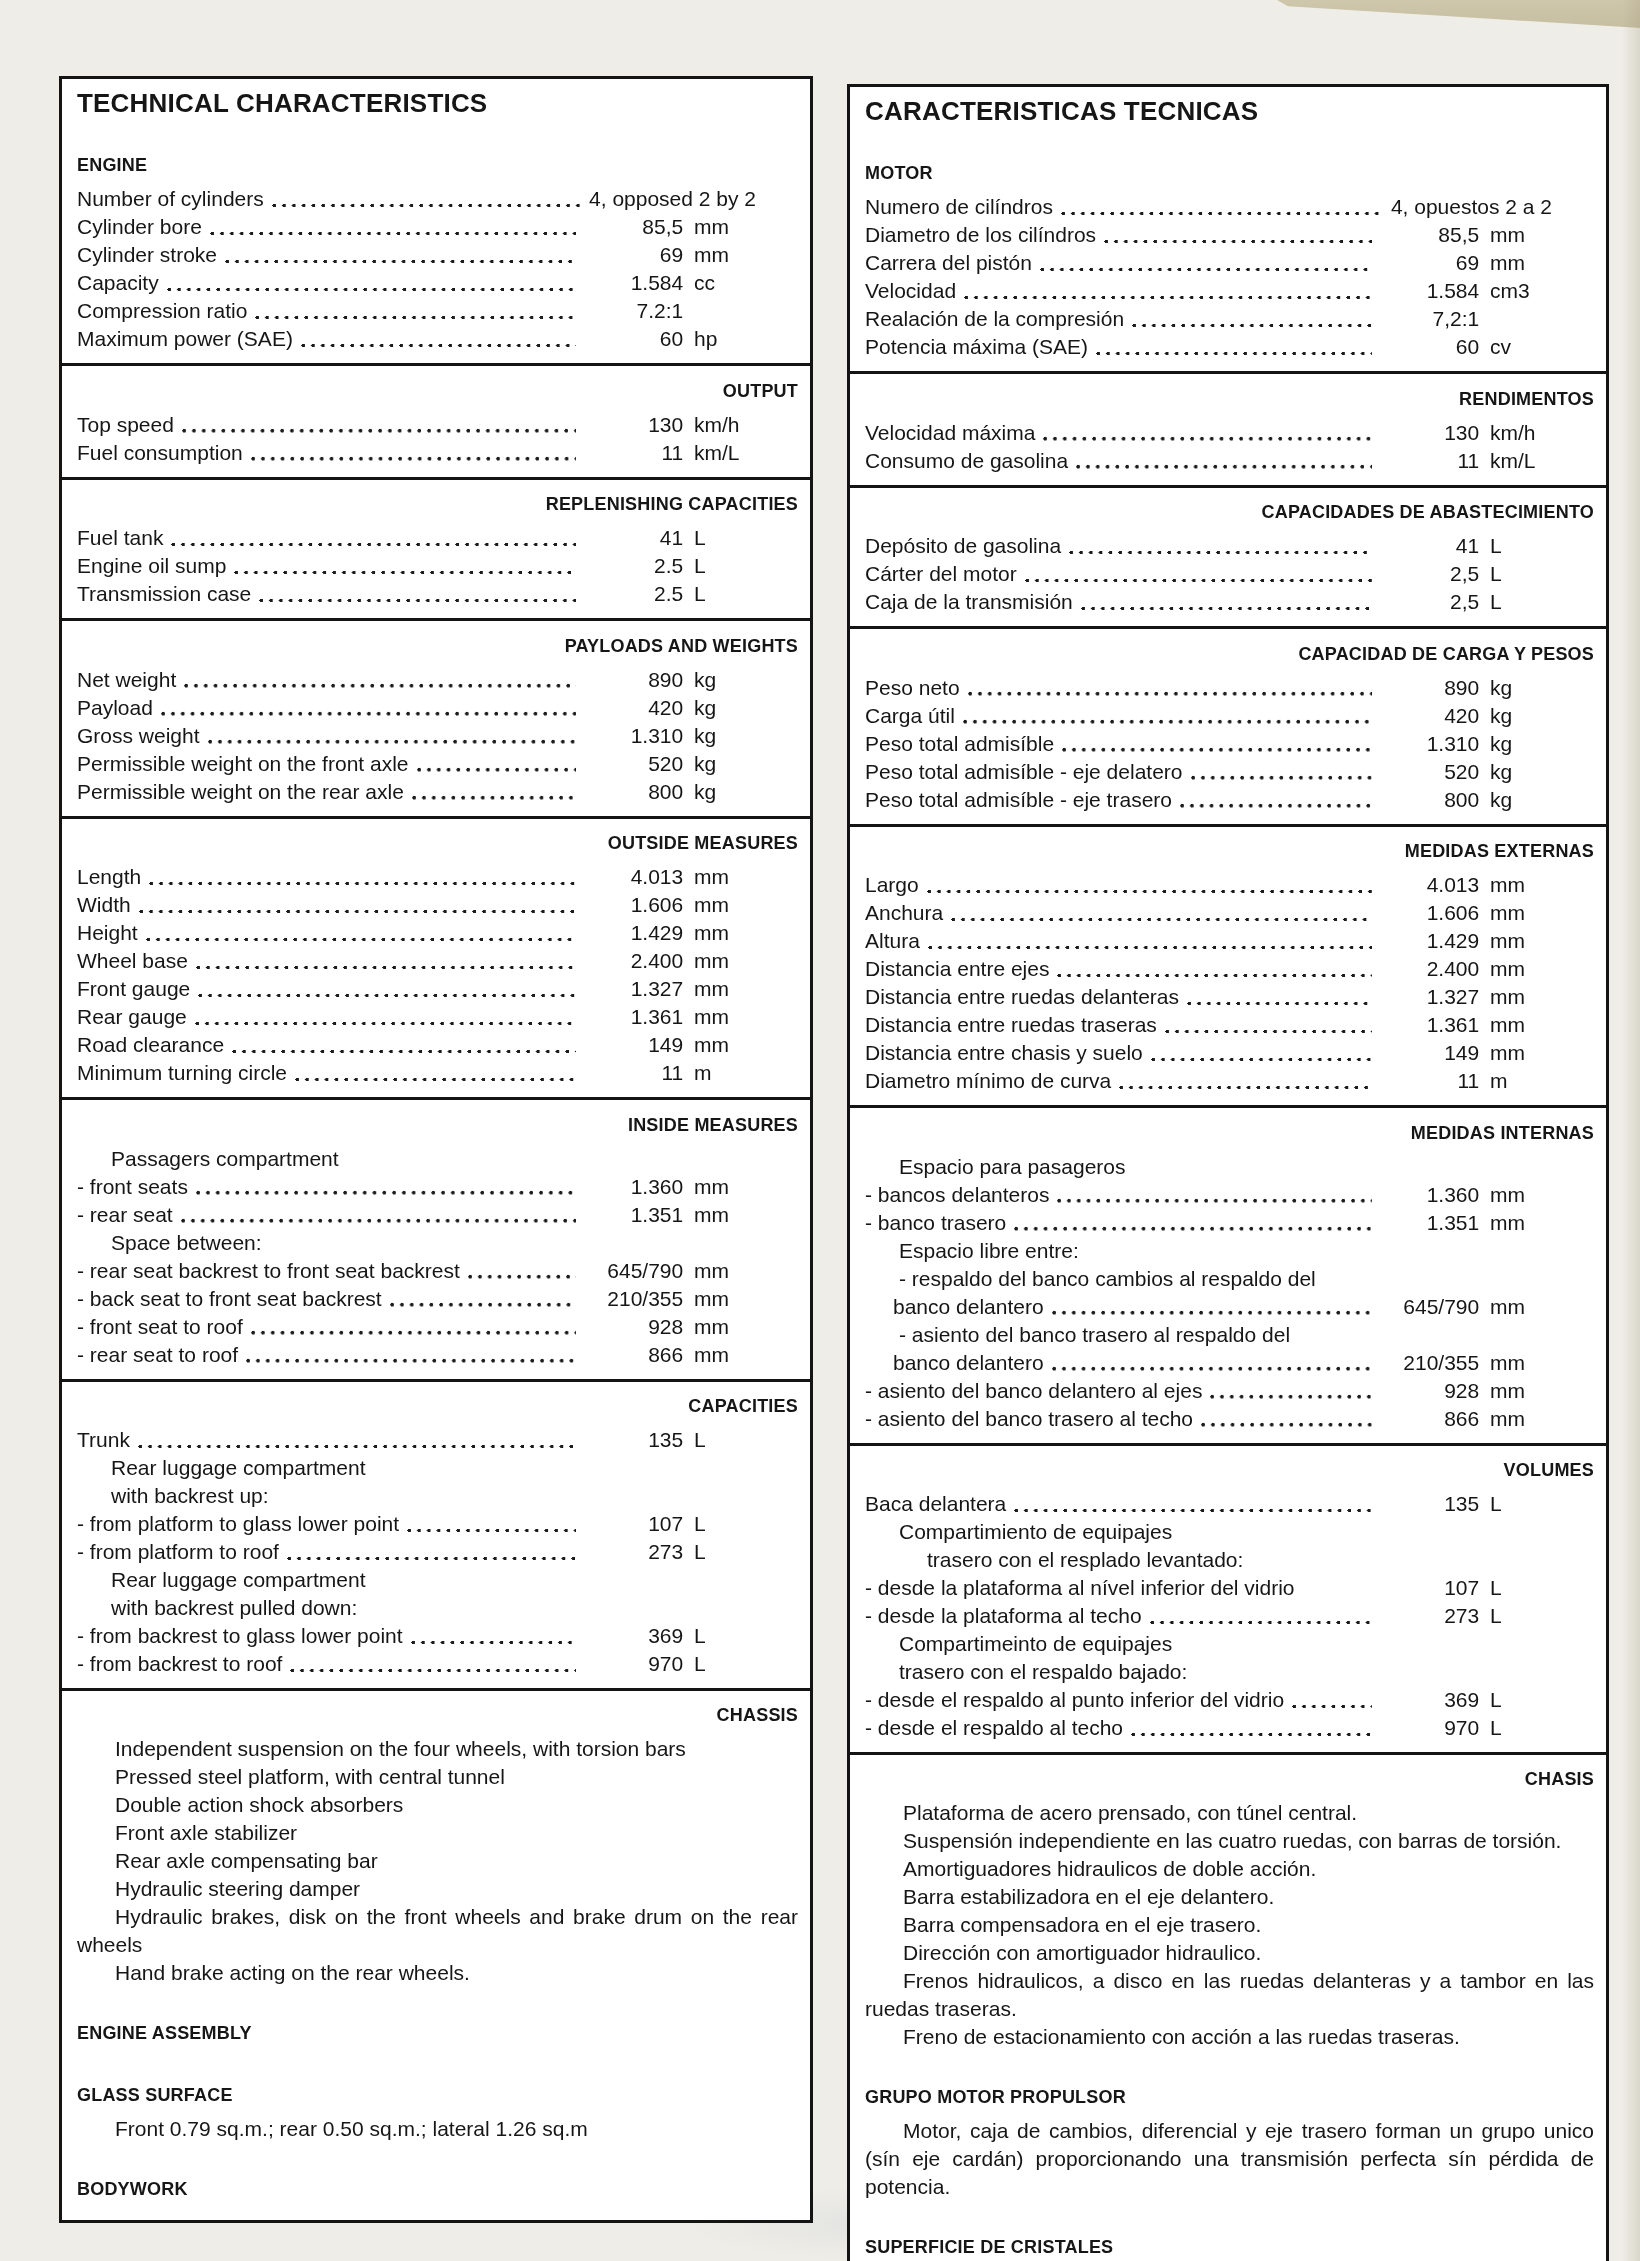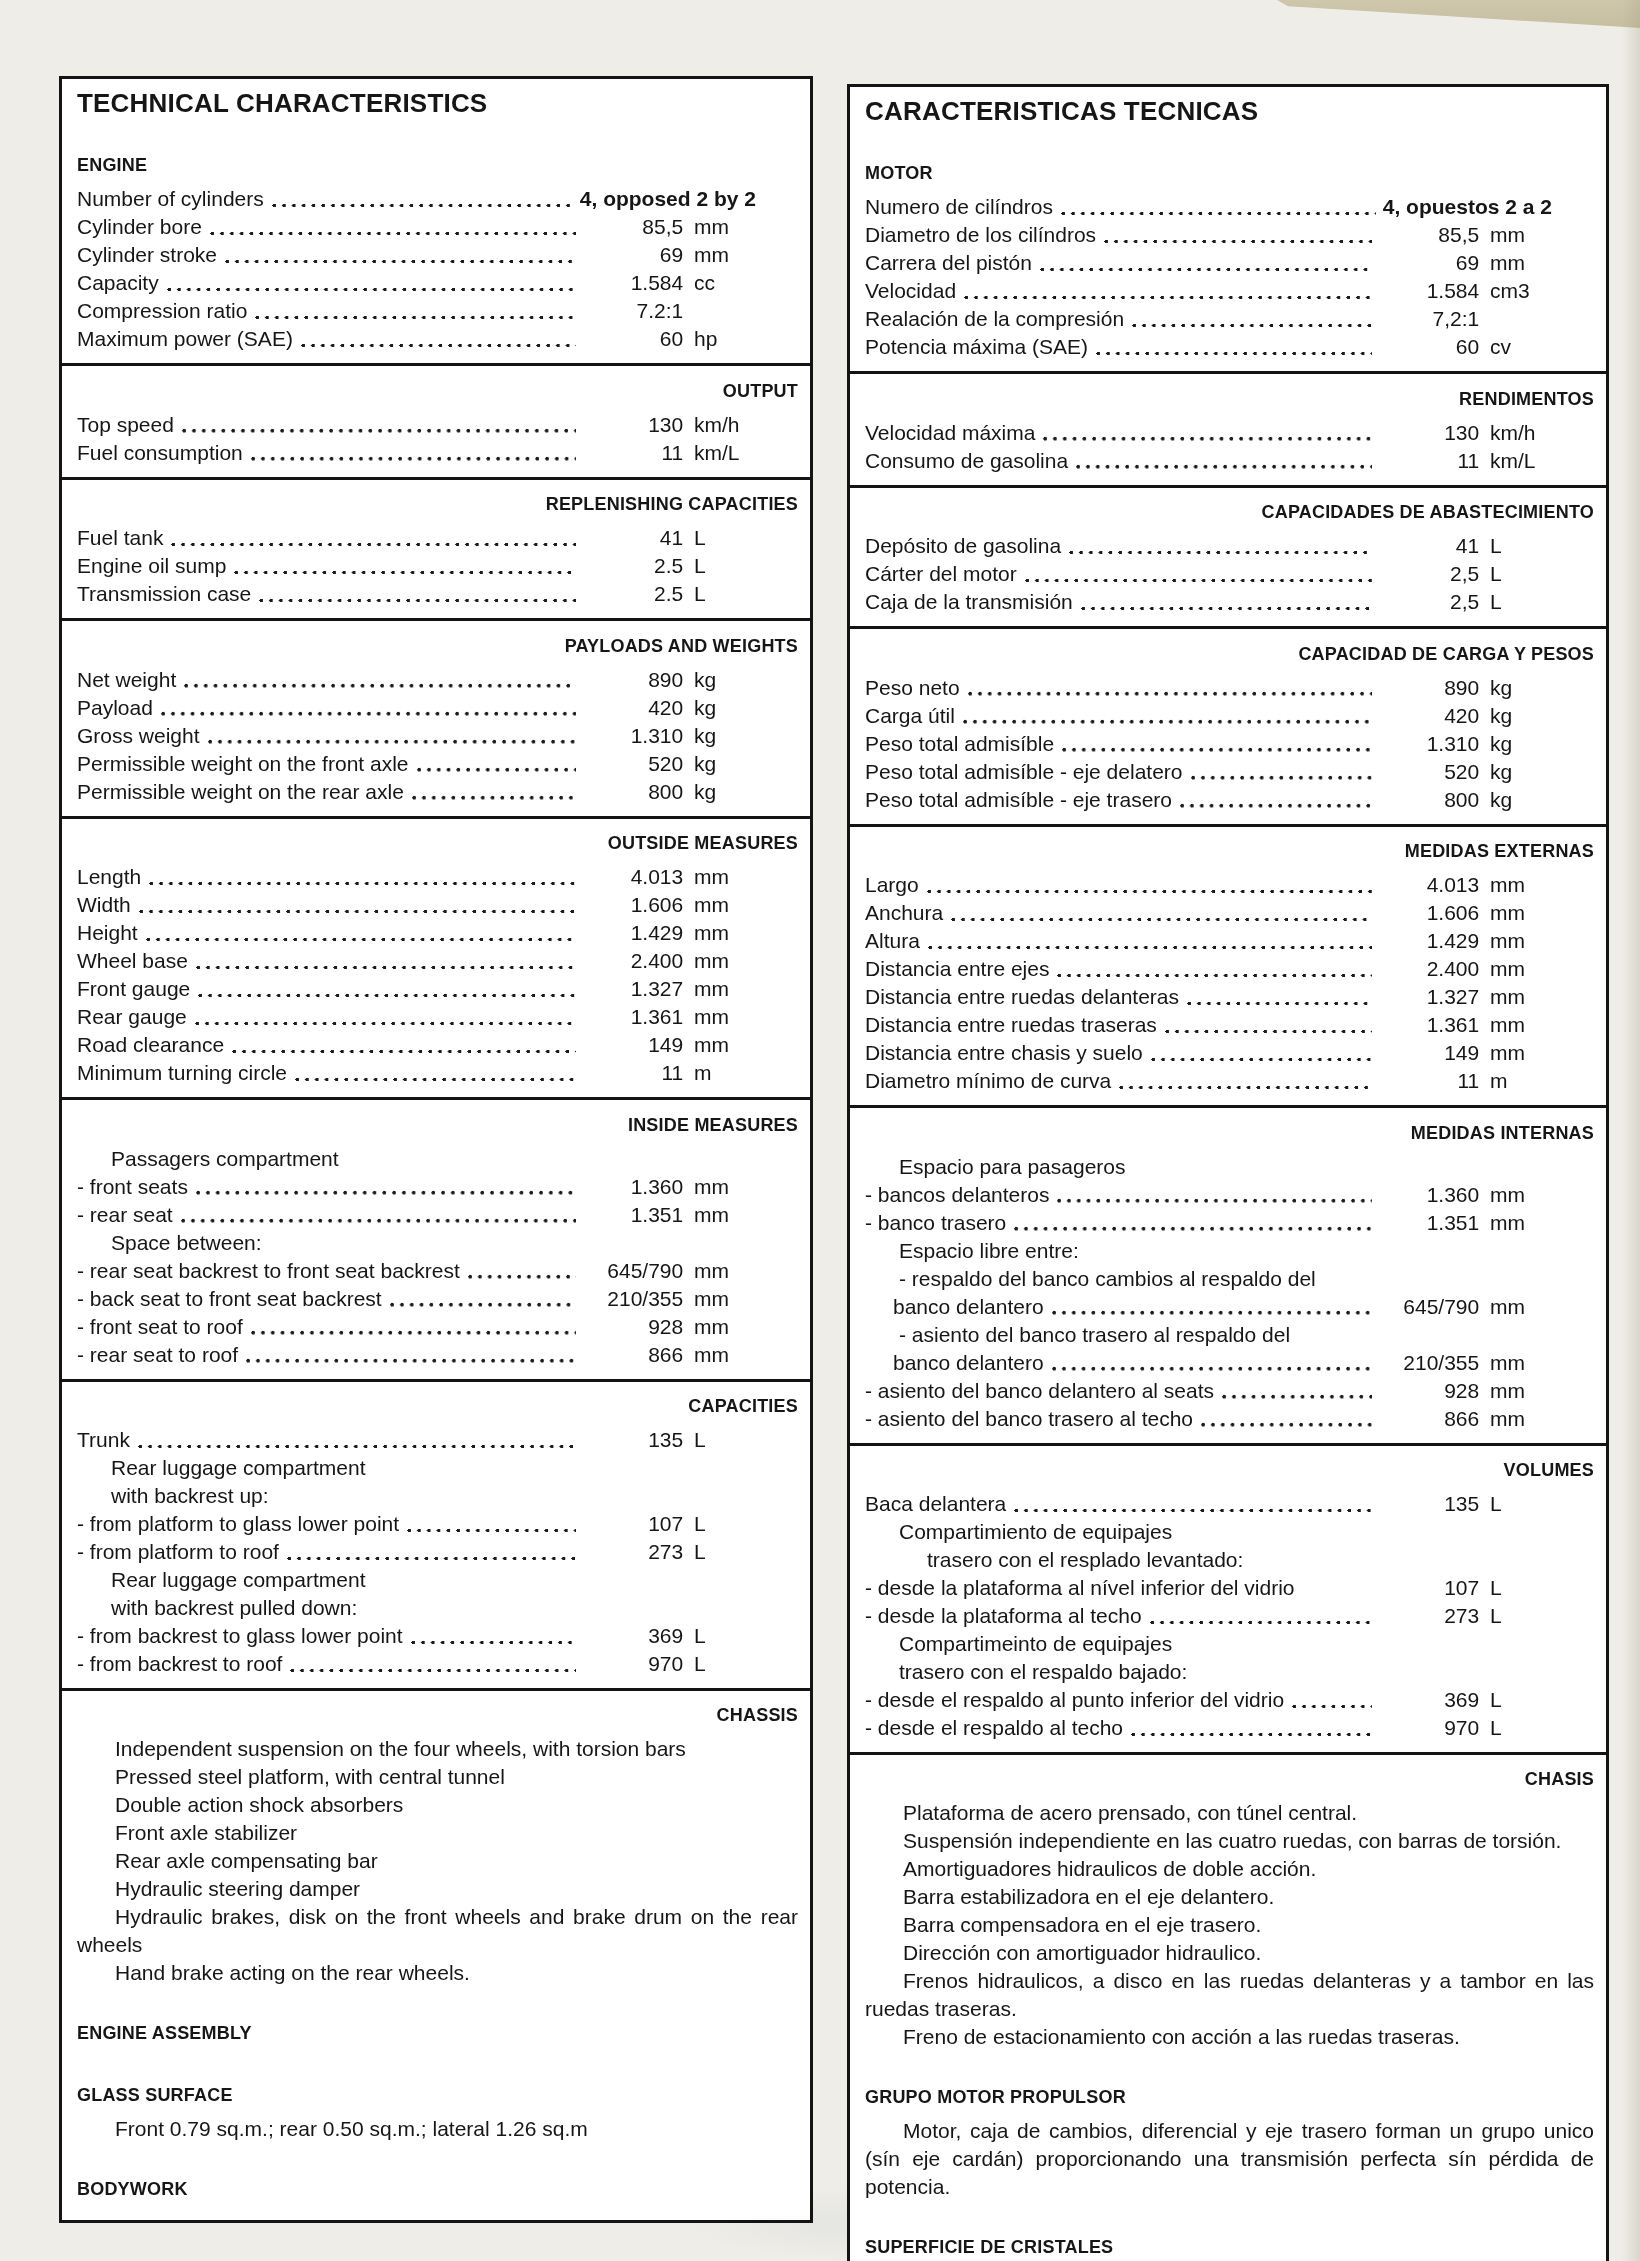--- a/index.html
+++ b/index.html
@@ -53,21 +53,21 @@
   }
   .trow.indent{padding-left:28px;}
   .label{white-space:normal;}
   .leader{
     flex:1 1 16px;min-width:16px;height:5.4px;align-self:flex-end;
     margin:0 6.7px 4.7px 8px;
     background-image:radial-gradient(circle at 2.2px 2.7px, #1b1b1b 1.7px, rgba(0,0,0,0) 2px);
     background-size:9.8px 5.4px;background-repeat:repeat-x;background-position:left bottom;
   }
   .val{white-space:nowrap;text-align:right;min-width:101px;flex:0 0 auto;}
-  .val.wide{min-width:0;font-weight:bold;}
+  .val.wide{min-width:0;}
   .unit{width:62px;padding-left:10.8px;flex:0 0 auto;white-space:nowrap;}
   .para{
     font-size:21px;line-height:28px;margin:0;
     text-align:justify;text-indent:38px;
   }
   .sec{margin:0;}
 </style>
 </head>
 <body>
 
@@ -550,21 +550,21 @@
             <span class="unit">mm</span>
           </div>
           <div class="trow">- asiento del banco trasero al respaldo del</div>
           <div class="row indent">
             <span class="label">banco delantero</span>
             <span class="leader"></span>
             <span class="val">210/355</span>
             <span class="unit">mm</span>
           </div>
           <div class="row">
-            <span class="label">- asiento del banco delantero al seats</span>
+            <span class="label">- asiento del banco delantero al ejes</span>
             <span class="leader"></span>
             <span class="val">928</span>
             <span class="unit">mm</span>
           </div>
           <div class="row">
             <span class="label">- asiento del banco trasero al techo</span>
             <span class="leader"></span>
             <span class="val">866</span>
             <span class="unit">mm</span>
           </div>

